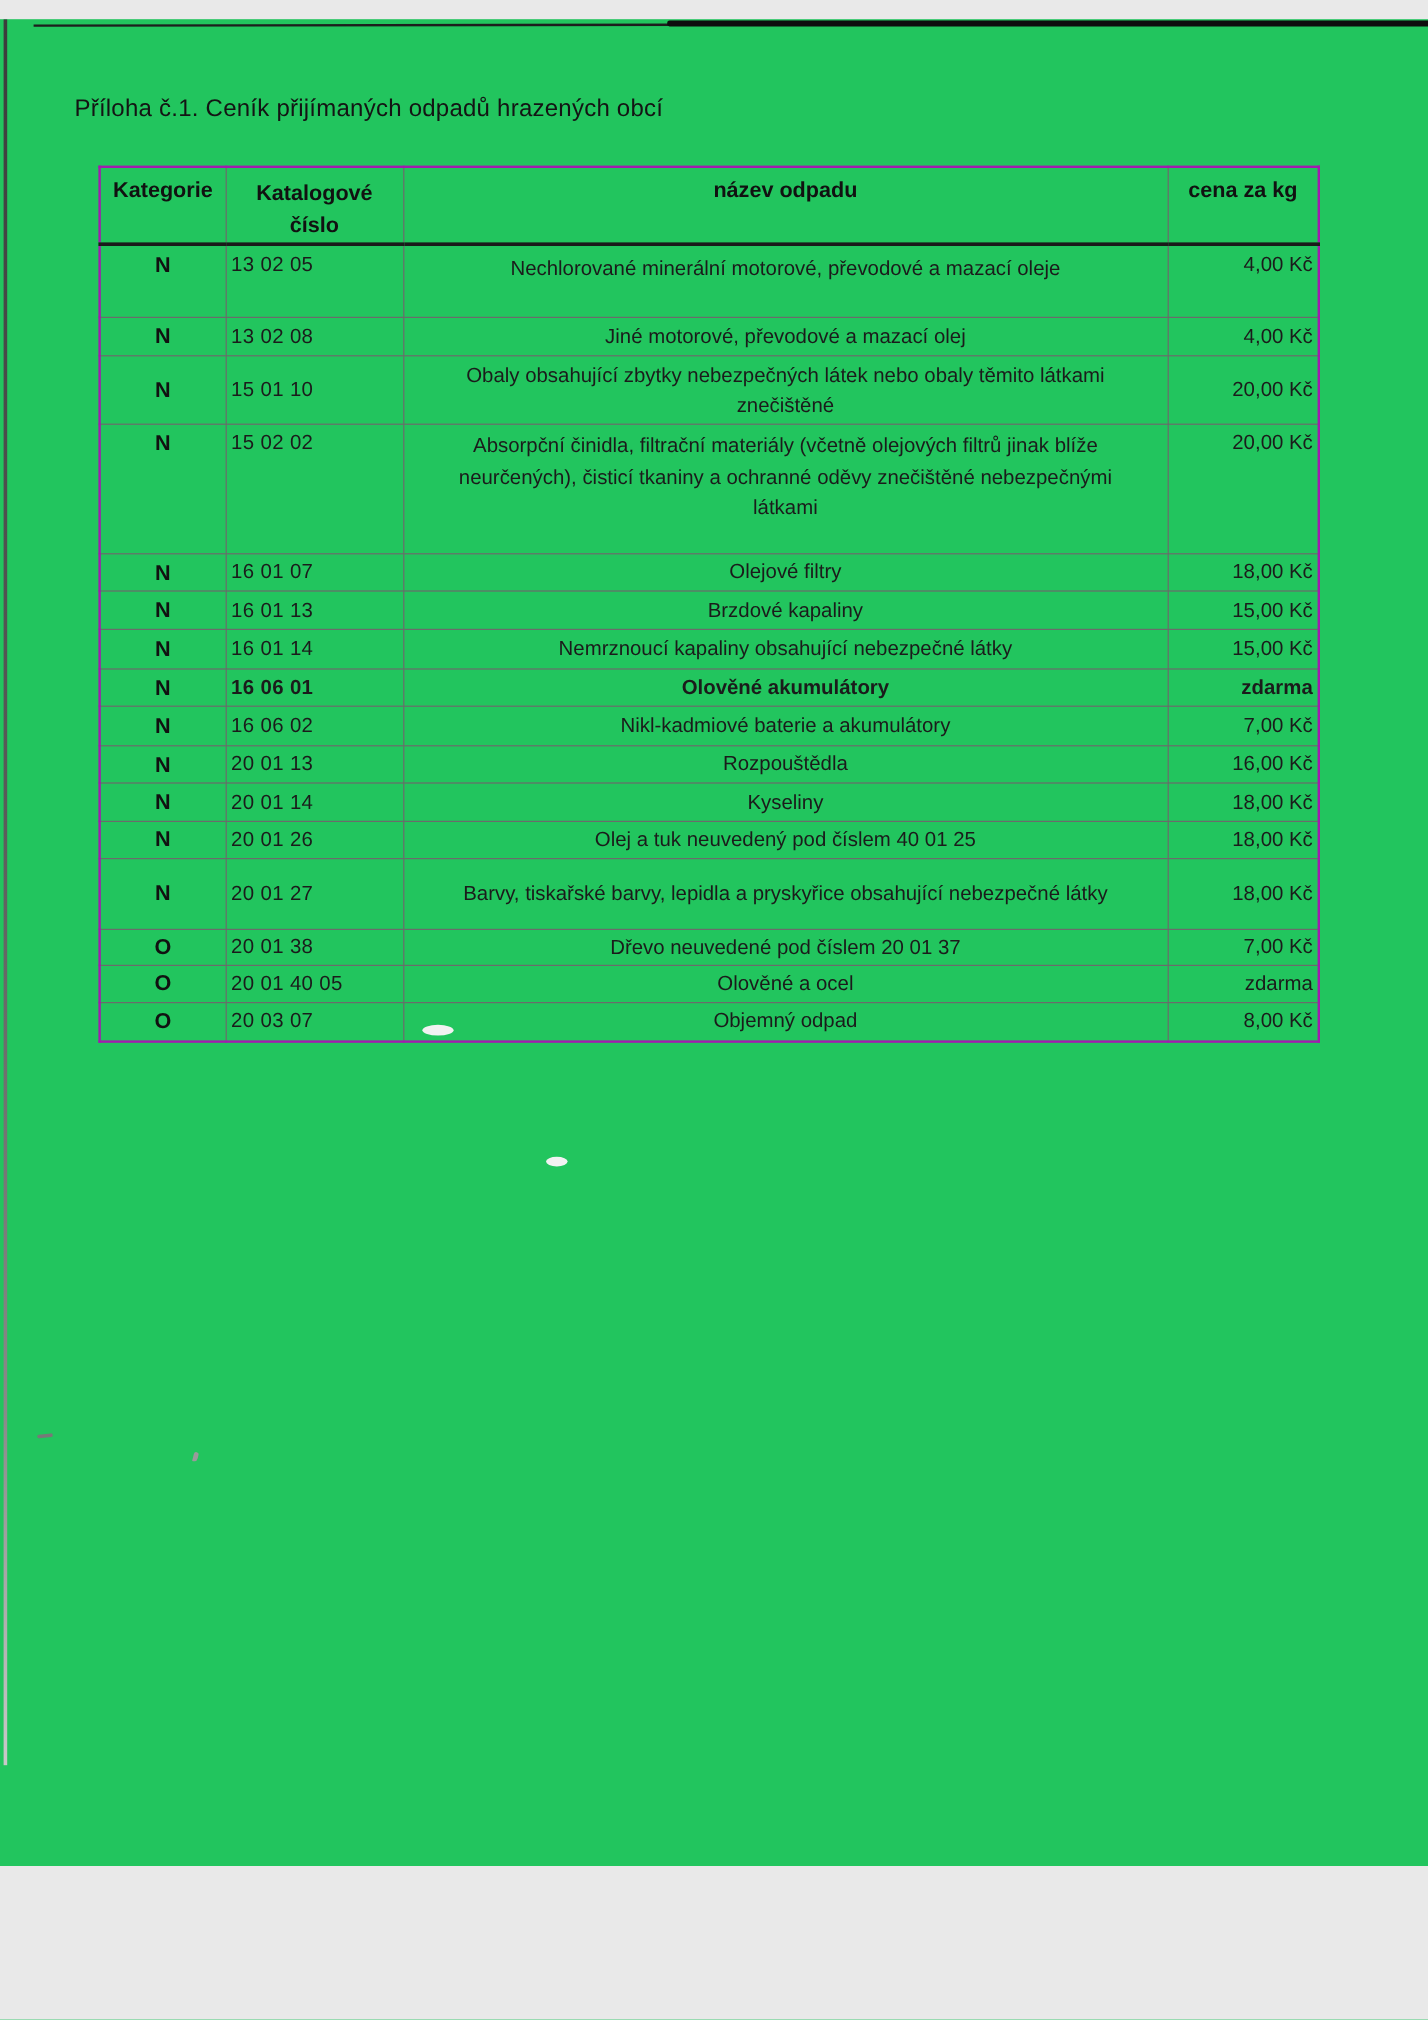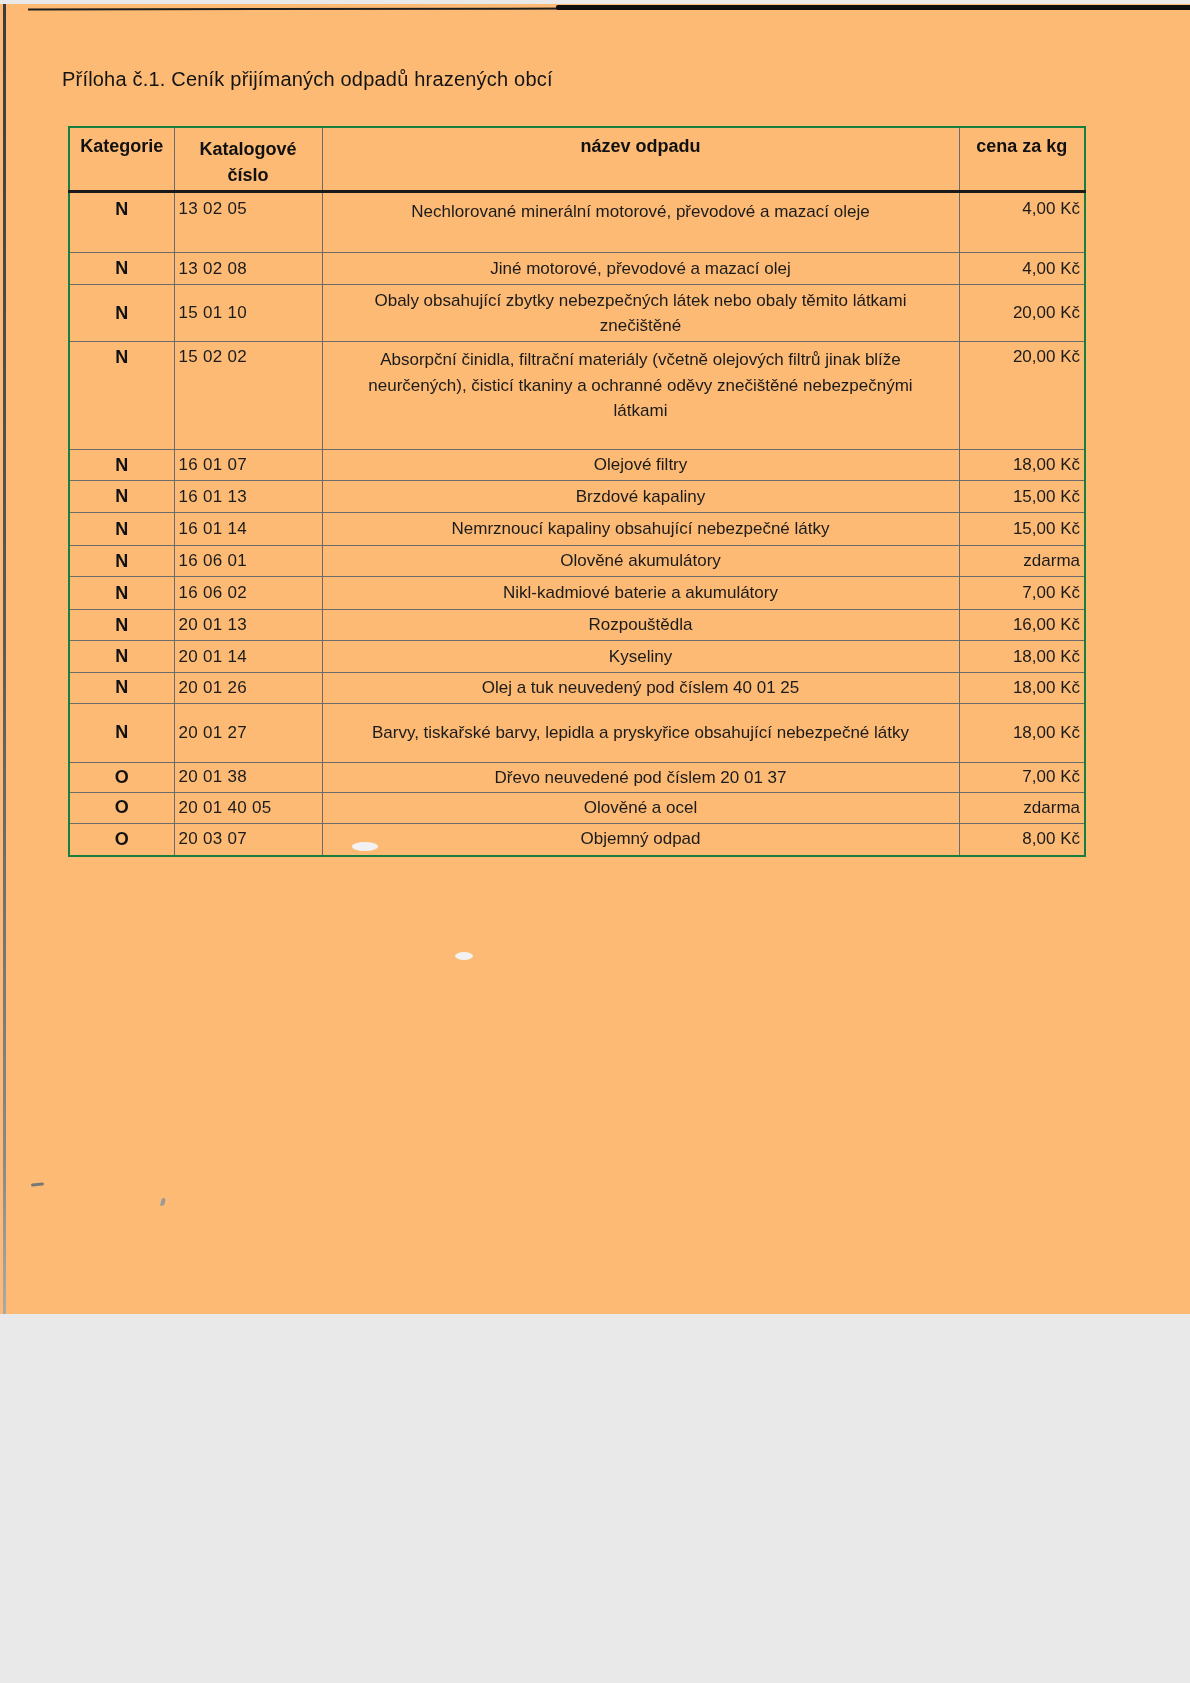--- a/index.html
+++ b/index.html
@@ -3,23 +3,23 @@
 <meta charset="utf-8">
 <style>
   html, body {
     margin: 0;
     padding: 0;
     background: #e9e9e9;
   }
   .page {
     position: relative;
     width: 1190px;
-    height: 1310px;
-    margin: 4px auto;
-    background: #fdba74;
+    height: 1539px;
+    margin: 16px auto;
+    background: #22c55e;
     overflow: hidden;
     font-family: "Liberation Sans", "DejaVu Sans", sans-serif;
     color: #1b1b1b;
   }
 
   
   .scan-top-line-a {
     position: absolute;
     left: 28px; top: 4px;
     width: 545px; height: 2px;
@@ -69,26 +69,26 @@
     left: 62px;
     top: 64px;
     font-size: 20px;
     letter-spacing: 0.2px;
     color: #141414;
   }
 
   
   table.price-table {
     position: absolute;
-    left: 68px;
+    left: 82px;
     top: 122px;
     width: 1016px;
     table-layout: fixed;
     border-collapse: collapse;
-    border: 2px solid #15803d;
+    border: 2px solid #a21caf;
     font-size: 17px;
     color: #1b1b1b;
   }
   .price-table col.c-cat   { width: 105px; }
   .price-table col.c-code  { width: 148px; }
   .price-table col.c-name  { width: 637px; }
   .price-table col.c-price { width: 126px; }
 
   .price-table th, .price-table td {
     border: 1px solid #6b6b6b;
@@ -130,21 +130,21 @@
   .price-table td { vertical-align: middle; }
 
   
   tr.r0  td { height: 51px; vertical-align: top; padding-top: 6px; }
   tr.r1  td { height: 27px; }
   tr.r2  td { height: 52px; }
   tr.r3  td { height: 100px; vertical-align: top; padding-top: 5px; }
   tr.r4  td { height: 26px; }
   tr.r5  td { height: 27px; }
   tr.r6  td { height: 28px; }
-  tr.r7  td { height: 26px; }
+  tr.r7  td { height: 26px; font-weight: bold; }
   tr.r8  td { height: 28px; }
   tr.r9  td { height: 26px; }
   tr.r10 td { height: 27px; }
   tr.r11 td { height: 25px; }
   tr.r12 td { height: 54px; }
   tr.r13 td { height: 24px; }
   tr.r14 td { height: 25px; }
   tr.r15 td { height: 27px; }
 </style>
 </head>

